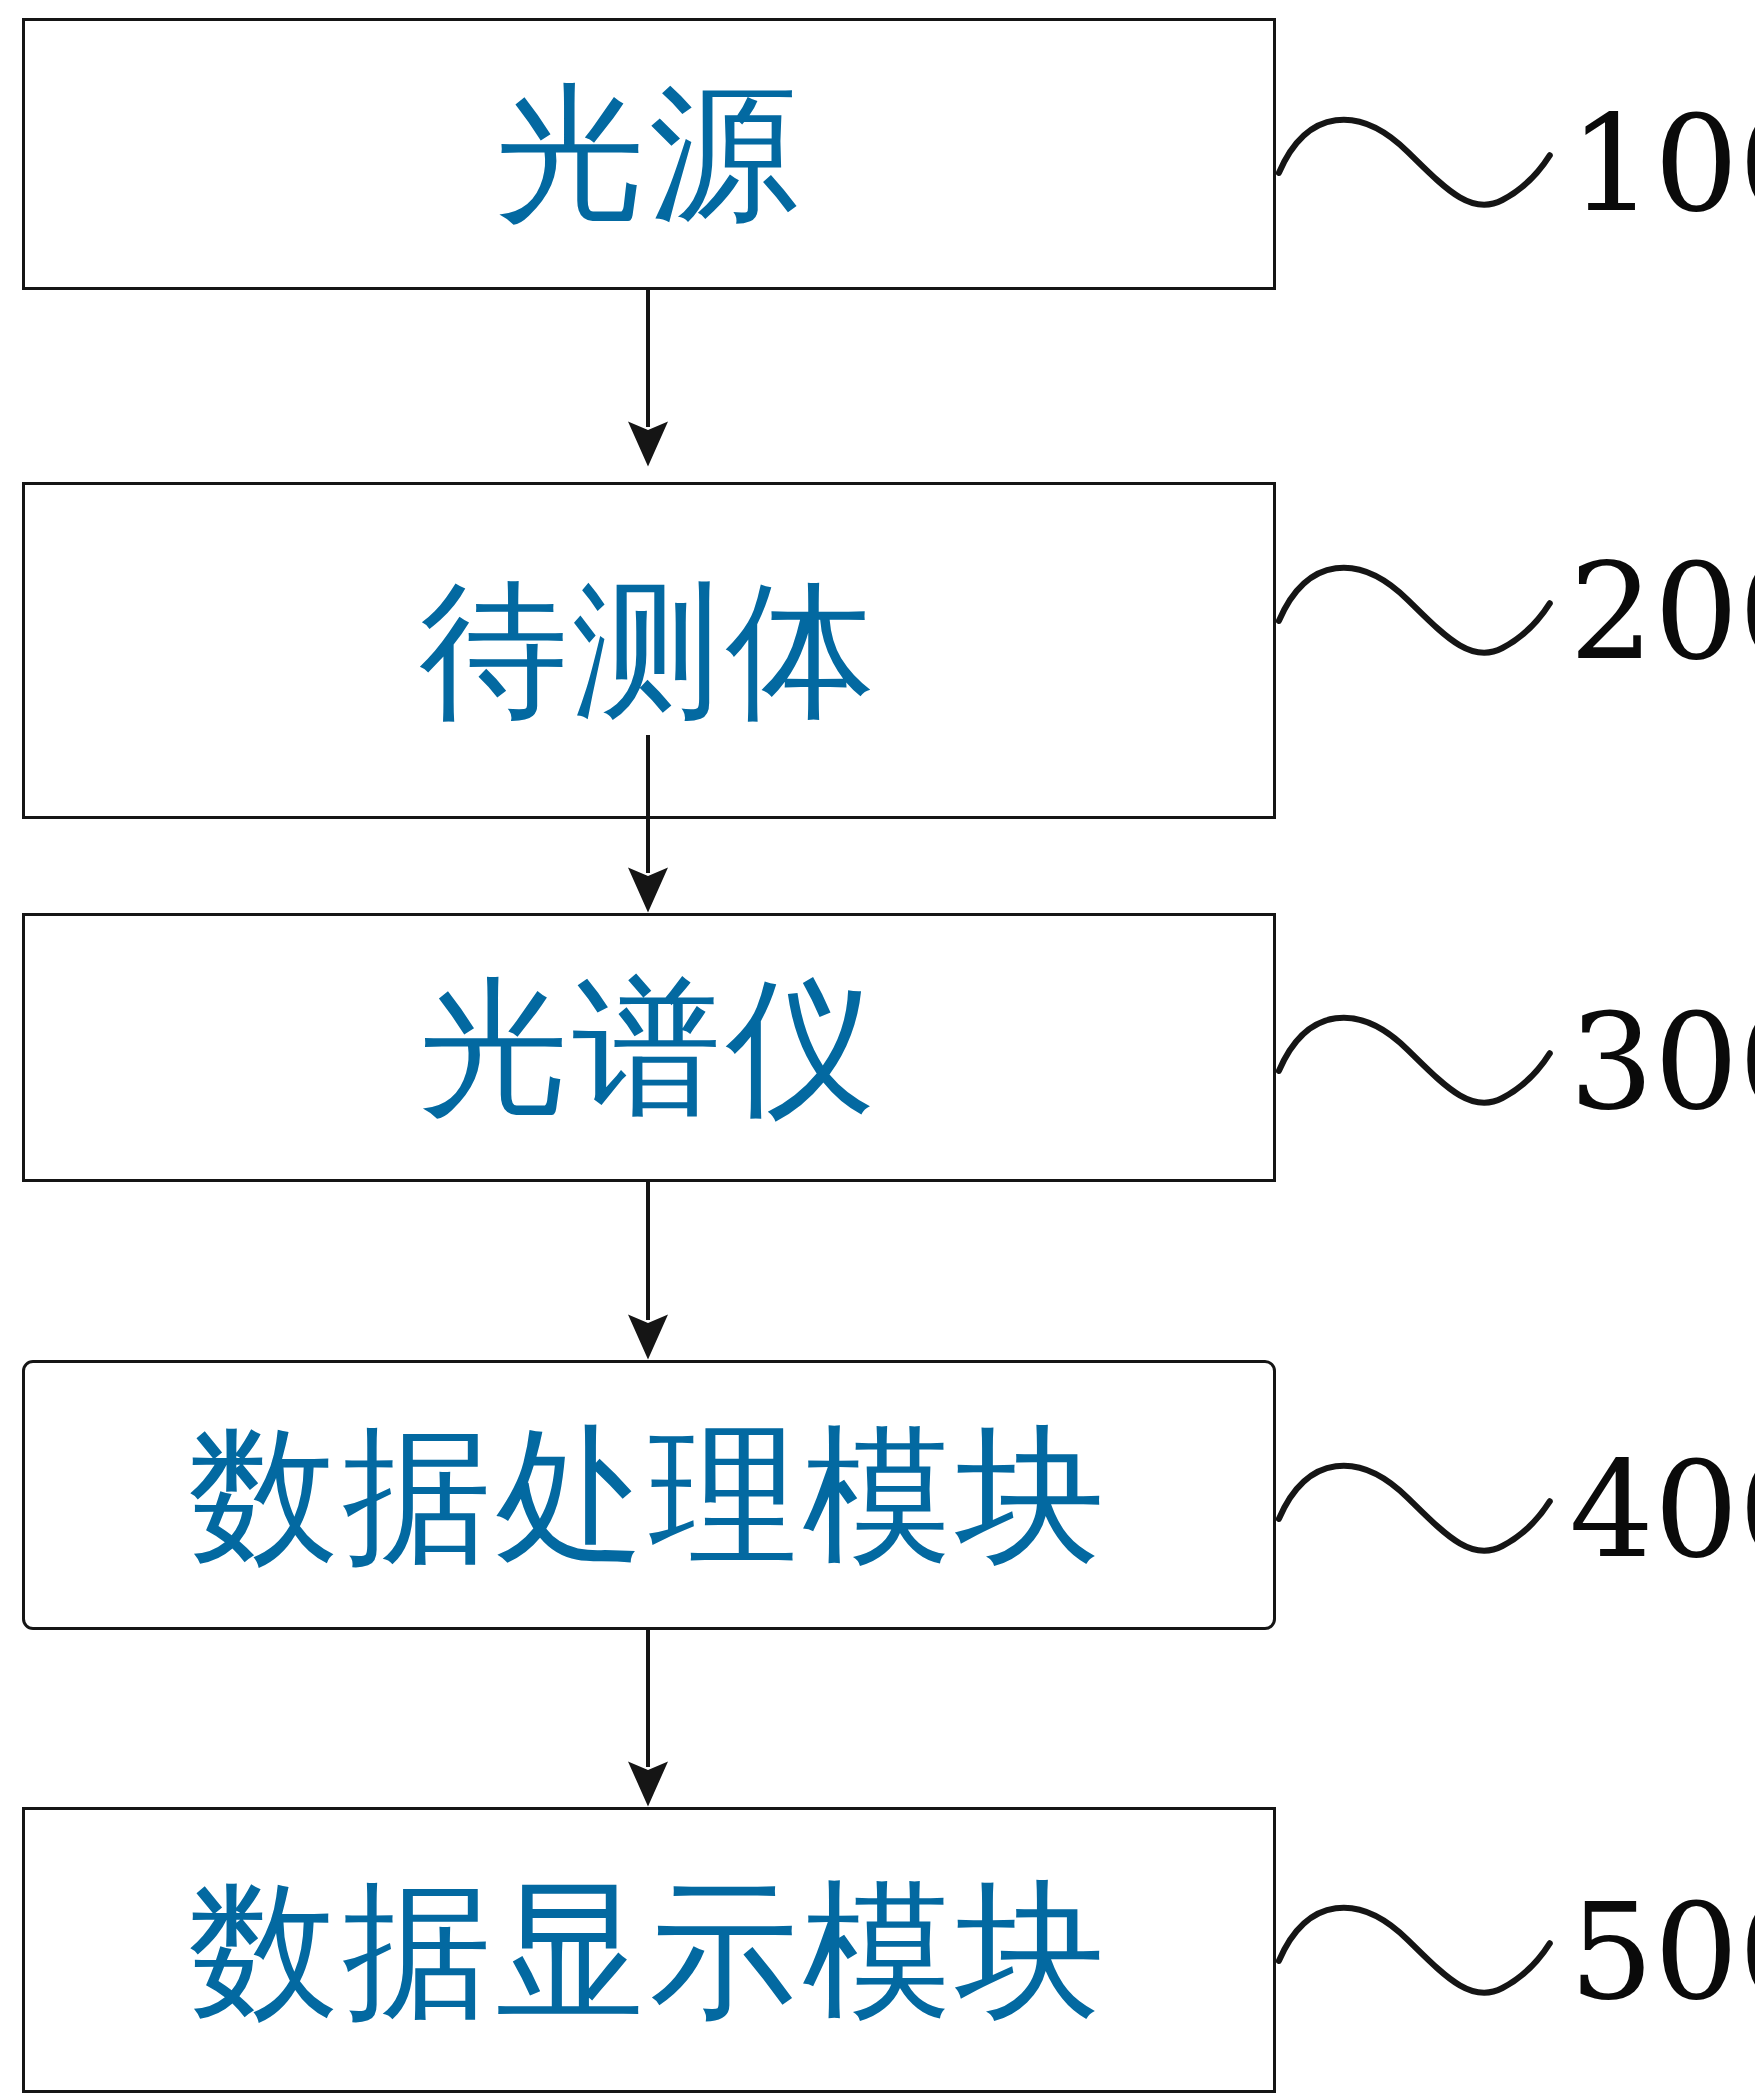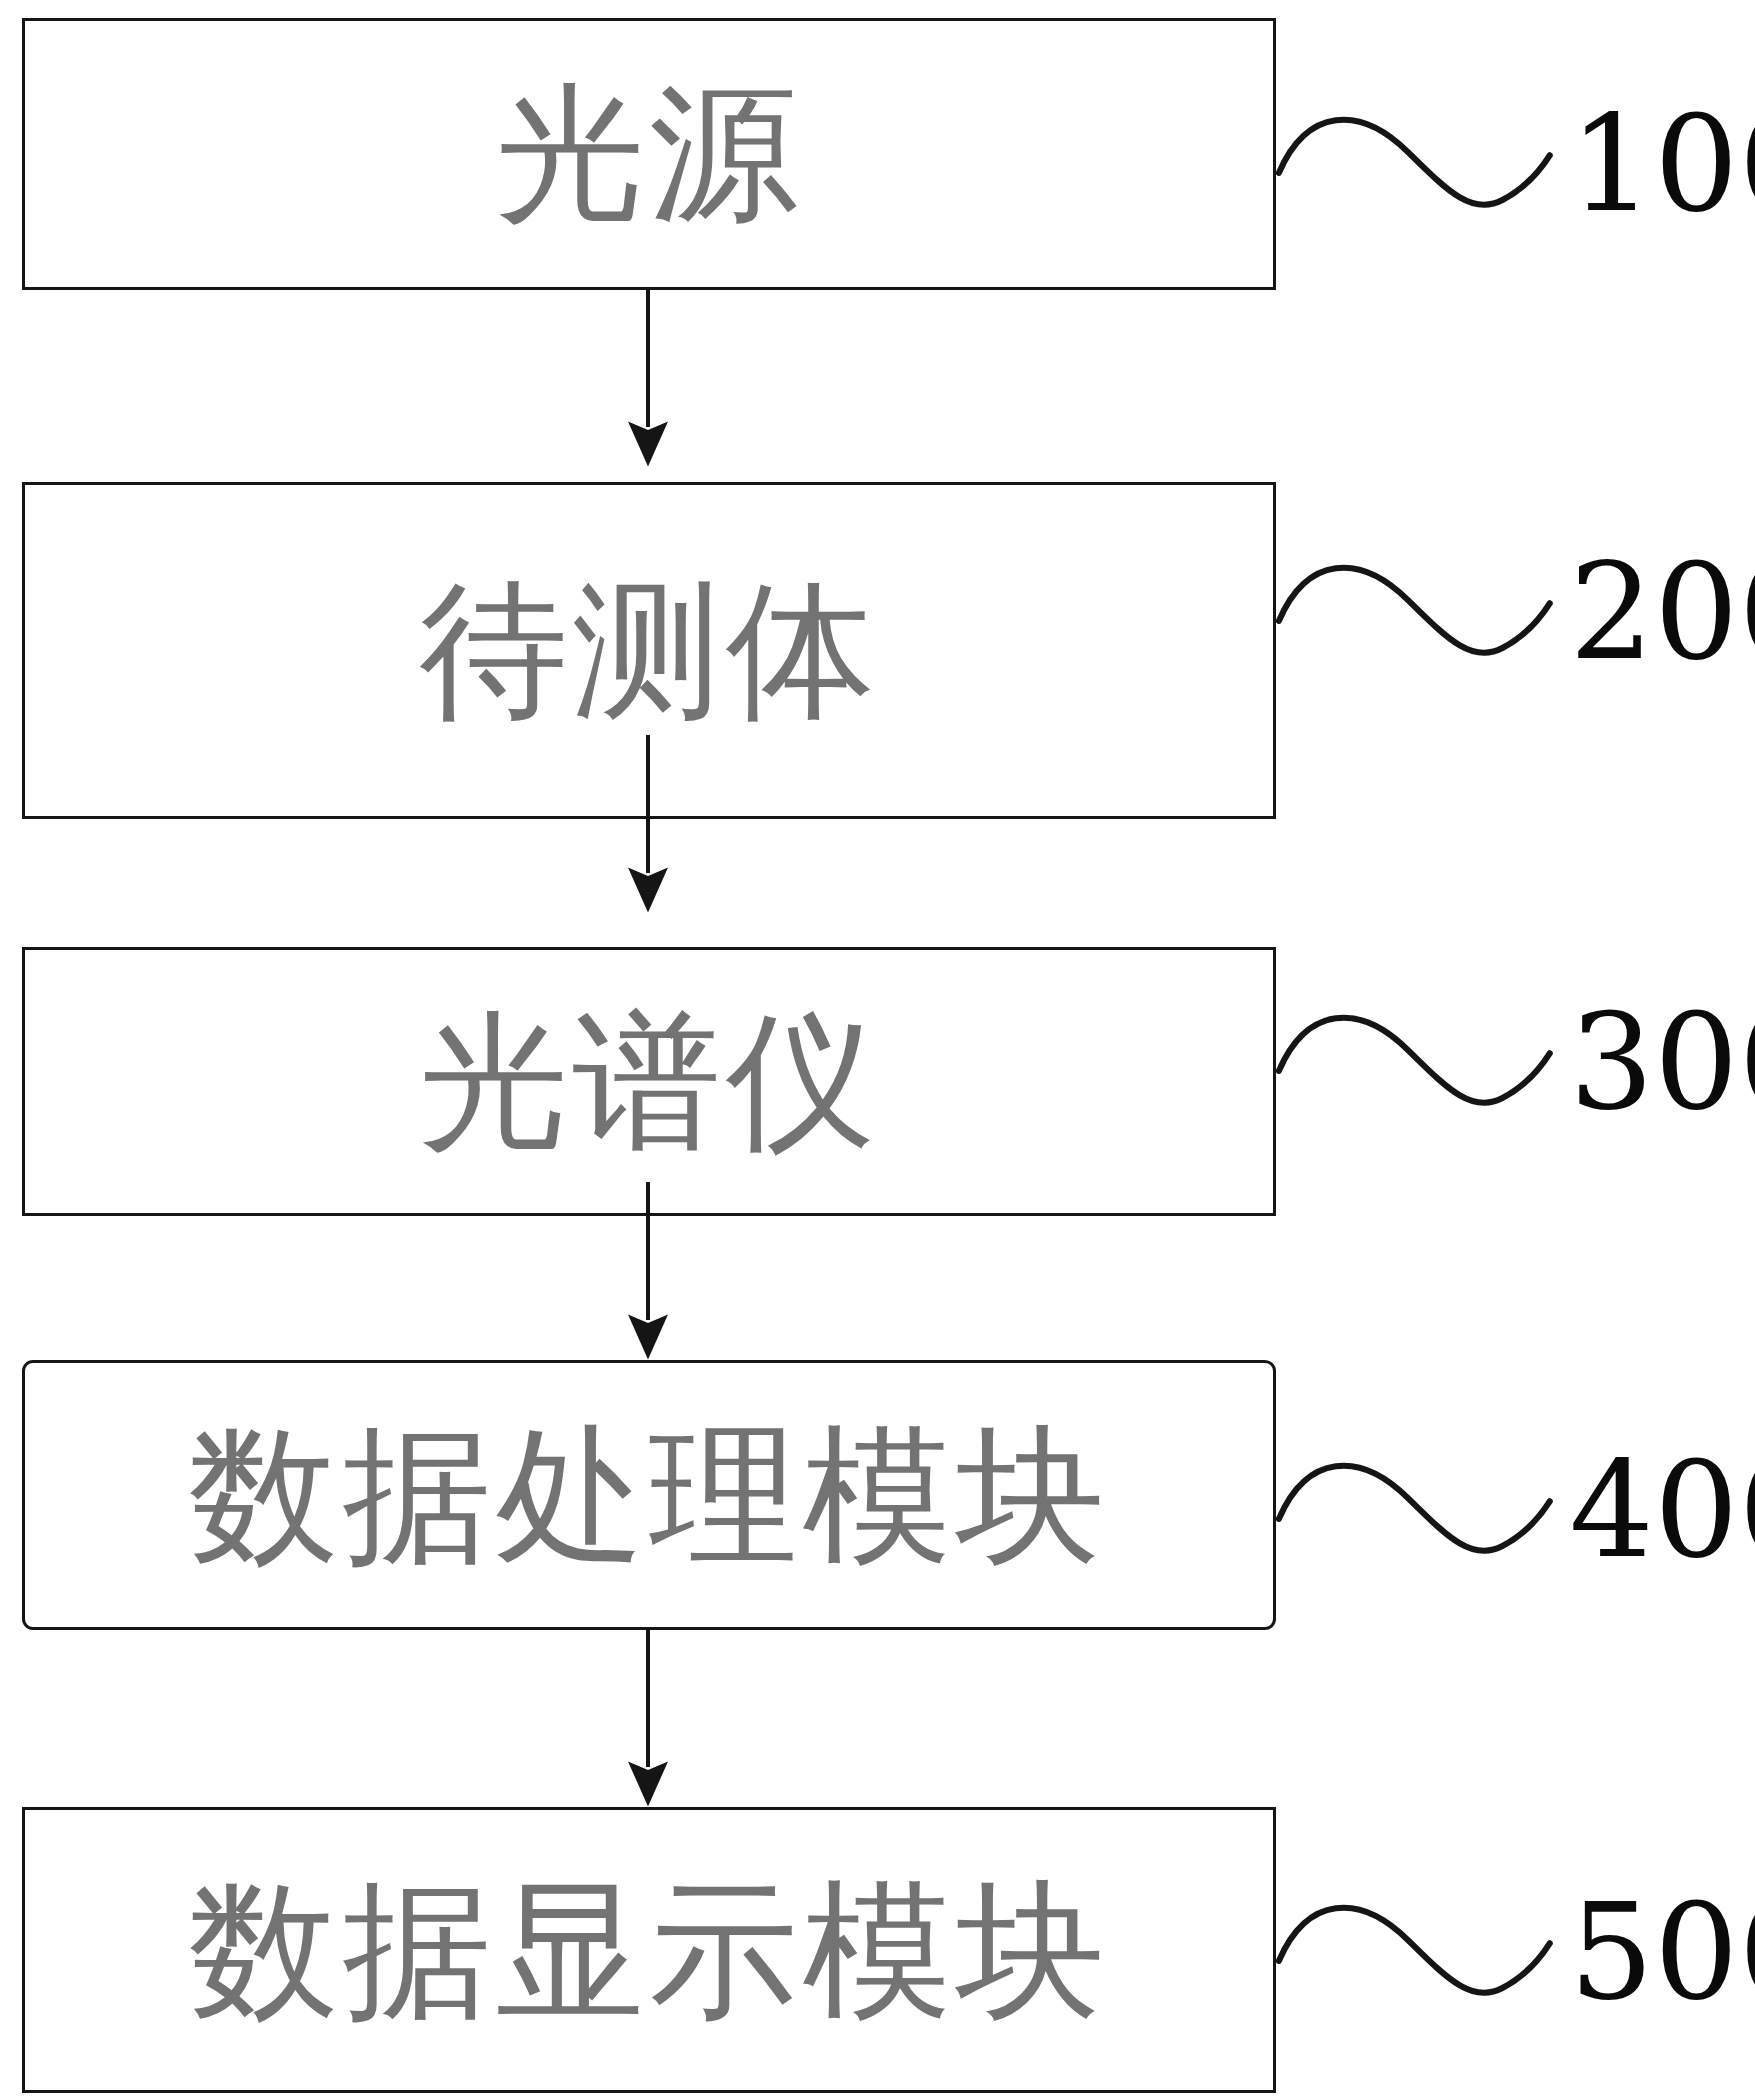--- a/index.html
+++ b/index.html
@@ -18,21 +18,21 @@
     box-sizing: border-box;
     border: 3.5px solid #151515;
     background: #ffffff;
     display: flex;
     align-items: center;
     justify-content: center;
   }
   .node-label {
     font-size: 149px;
     letter-spacing: 4.4px;
-    color: #737373;
+    color: #0369a1;
     white-space: nowrap;
     line-height: 1;
     font-family: "DejaVu Serif", serif;
   }
   .arrow {
     position: absolute;
     left: 628px;
     width: 40px;
   }
   .arrow .shaft {
@@ -72,21 +72,21 @@
 <body>
 
 <div class="canvas">
 
   <div class="node" style="top:17.6px;height:272px;">
     <span class="node-label">光源</span>
   </div>
   <div class="node" style="top:482px;height:337px;">
     <span class="node-label">待测体</span>
   </div>
-  <div class="node" style="top:947px;height:269px;">
+  <div class="node" style="top:913px;height:269px;">
     <span class="node-label">光谱仪</span>
   </div>
   <div class="node" style="top:1360px;height:270px;border-radius:11px;">
     <span class="node-label">数据处理模块</span>
   </div>
   <div class="node" style="top:1807px;height:286px;">
     <span class="node-label">数据显示模块</span>
   </div>
 
   <div class="arrow" style="top:290px;height:177px;">

